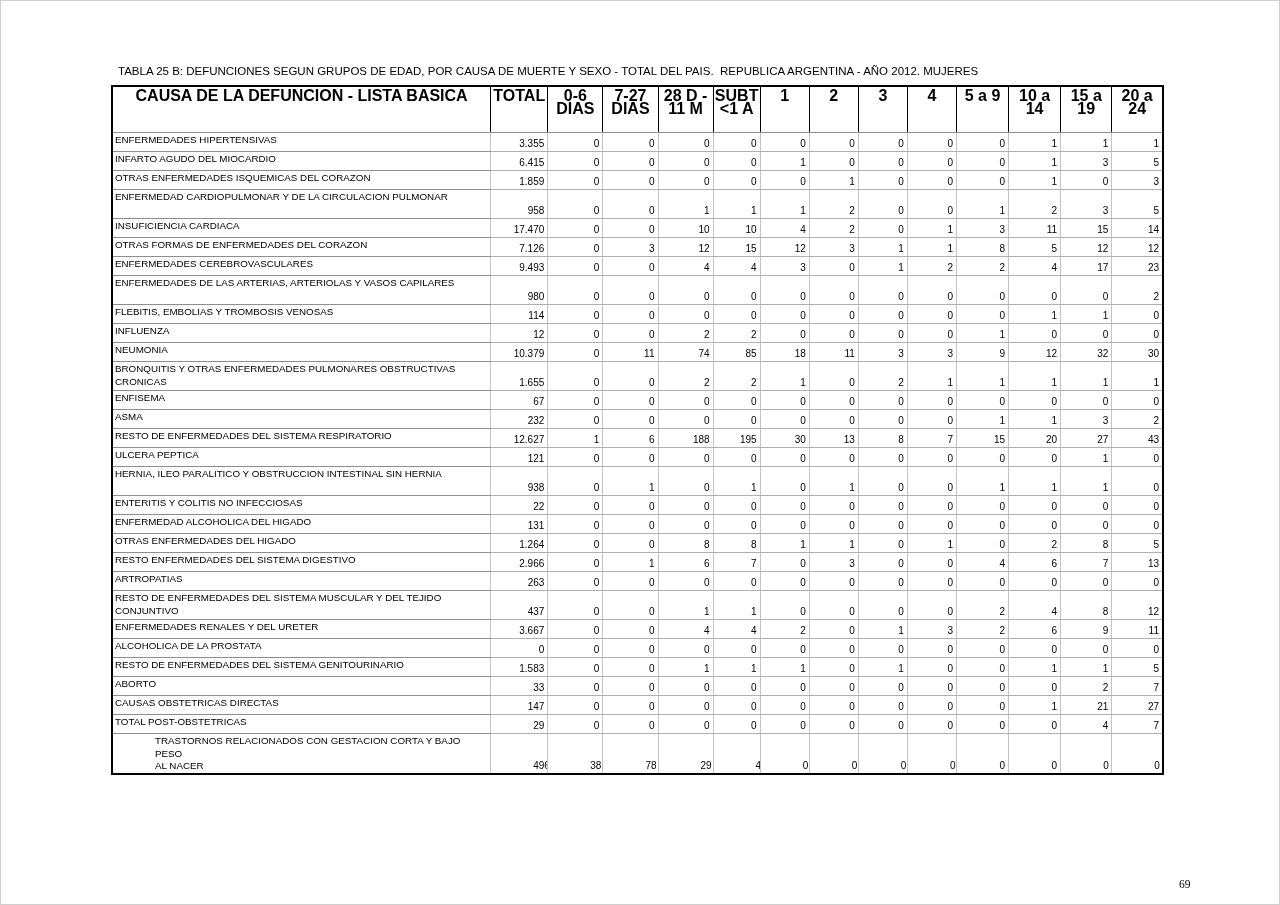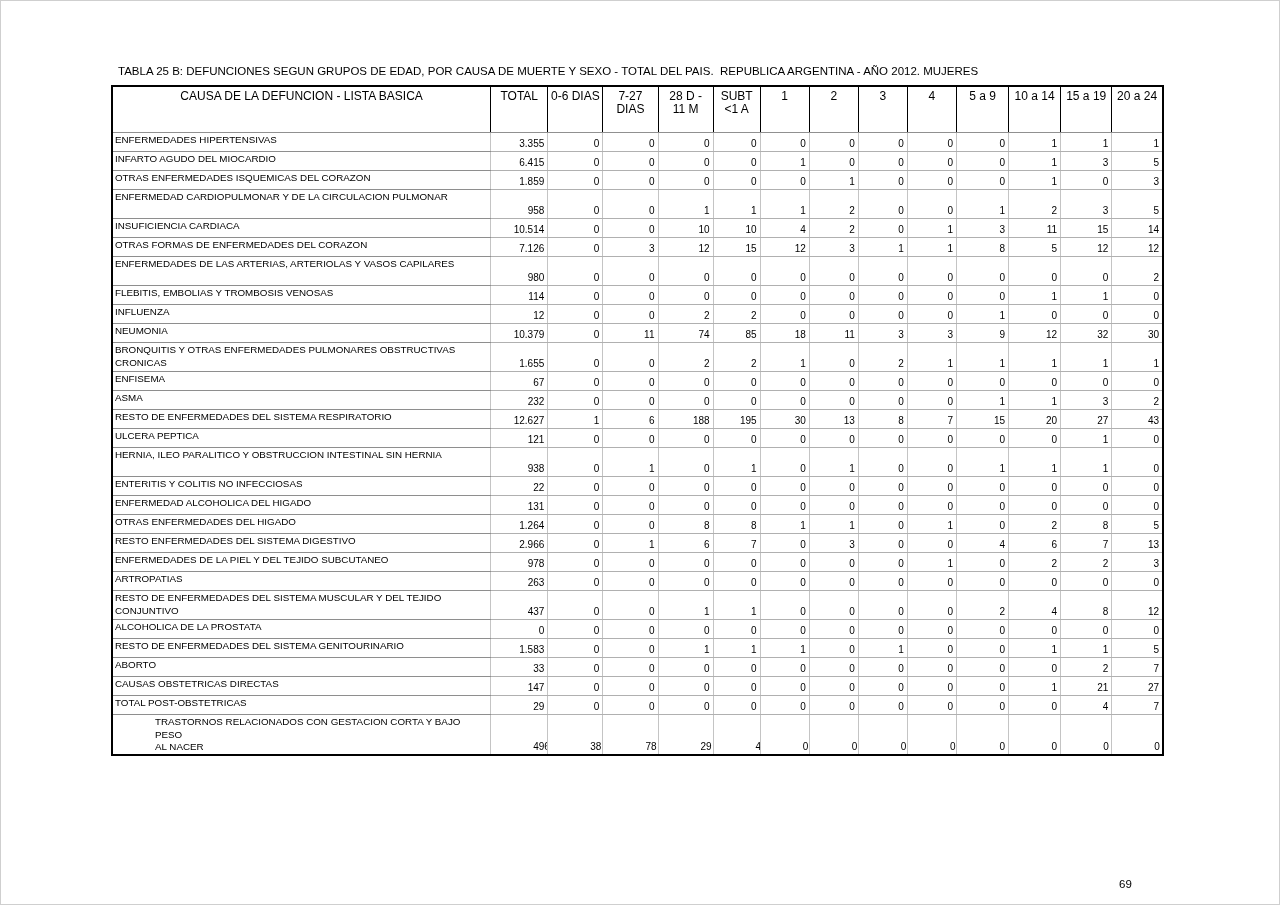--- a/index.html
+++ b/index.html
@@ -35,22 +35,22 @@
   col.c5{width:47px;}
   col.c6,col.c7,col.c8,col.c9{width:49px;}
   col.c10,col.c11{width:52px;}
   col.c12,col.c13{width:51px;}
   thead th{
     border-left:1px solid #000;
     border-bottom:1px solid #909090;
     height:42px;
     vertical-align:top;
     text-align:center;
-    font-weight:normal;
-    font-size:12px;
+    font-weight:bold;
+    font-size:16px;
     line-height:12.5px;
     padding:3px 1px 0 1px;
     white-space:pre-line;
   }
   thead th:first-child{border-left:none;}
   tbody td{
     border-left:1px solid #c4c4c4;
     border-bottom:1px solid #b0b0b0;
     height:16px;
     overflow:hidden;
@@ -69,22 +69,23 @@
   }
   td.num{
     vertical-align:bottom;
     text-align:right;
     padding:0 3px 2px 0;
     line-height:11px;
   }
   tbody tr:last-child td{border-bottom:none;padding-left:42px;}
   .page-number{
     position:absolute;
-    left:1118px;top:877px;
+    left:1178px;top:877px;
     font-size:11.5px;
+    font-family:Liberation Serif, serif;
   }
 </style>
 </head>
 <body>
 
 <div class="canvas">
   <div class="doc-title">TABLA 25 B: DEFUNCIONES SEGUN GRUPOS DE EDAD, POR CAUSA DE MUERTE Y SEXO - TOTAL DEL PAIS.  REPUBLICA ARGENTINA - AÑO 2012. MUJERES</div>
 
   <table class="stats">
     <colgroup>
@@ -184,21 +185,21 @@
           <td class="num">2</td>
           <td class="num">0</td>
           <td class="num">0</td>
           <td class="num">1</td>
           <td class="num">2</td>
           <td class="num">3</td>
           <td class="num">5</td>
         </tr>
         <tr>
           <td class="cause">INSUFICIENCIA CARDIACA</td>
-          <td class="num">10.514</td>
+          <td class="num">17.470</td>
           <td class="num">0</td>
           <td class="num">0</td>
           <td class="num">10</td>
           <td class="num">10</td>
           <td class="num">4</td>
           <td class="num">2</td>
           <td class="num">0</td>
           <td class="num">1</td>
           <td class="num">3</td>
           <td class="num">11</td>
@@ -213,20 +214,36 @@
           <td class="num">12</td>
           <td class="num">15</td>
           <td class="num">12</td>
           <td class="num">3</td>
           <td class="num">1</td>
           <td class="num">1</td>
           <td class="num">8</td>
           <td class="num">5</td>
           <td class="num">12</td>
           <td class="num">12</td>
+        </tr>
+        <tr>
+          <td class="cause">ENFERMEDADES CEREBROVASCULARES</td>
+          <td class="num">9.493</td>
+          <td class="num">0</td>
+          <td class="num">0</td>
+          <td class="num">4</td>
+          <td class="num">4</td>
+          <td class="num">3</td>
+          <td class="num">0</td>
+          <td class="num">1</td>
+          <td class="num">2</td>
+          <td class="num">2</td>
+          <td class="num">4</td>
+          <td class="num">17</td>
+          <td class="num">23</td>
         </tr>
         <tr class="tall">
           <td class="cause">ENFERMEDADES DE LAS ARTERIAS, ARTERIOLAS Y VASOS CAPILARES</td>
           <td class="num">980</td>
           <td class="num">0</td>
           <td class="num">0</td>
           <td class="num">0</td>
           <td class="num">0</td>
           <td class="num">0</td>
           <td class="num">0</td>
@@ -440,36 +457,20 @@
           <td class="num">0</td>
           <td class="num">3</td>
           <td class="num">0</td>
           <td class="num">0</td>
           <td class="num">4</td>
           <td class="num">6</td>
           <td class="num">7</td>
           <td class="num">13</td>
         </tr>
         <tr>
-          <td class="cause">ENFERMEDADES DE LA PIEL Y DEL TEJIDO SUBCUTANEO</td>
-          <td class="num">978</td>
-          <td class="num">0</td>
-          <td class="num">0</td>
-          <td class="num">0</td>
-          <td class="num">0</td>
-          <td class="num">0</td>
-          <td class="num">0</td>
-          <td class="num">0</td>
-          <td class="num">1</td>
-          <td class="num">0</td>
-          <td class="num">2</td>
-          <td class="num">2</td>
-          <td class="num">3</td>
-        </tr>
-        <tr>
           <td class="cause">ARTROPATIAS</td>
           <td class="num">263</td>
           <td class="num">0</td>
           <td class="num">0</td>
           <td class="num">0</td>
           <td class="num">0</td>
           <td class="num">0</td>
           <td class="num">0</td>
           <td class="num">0</td>
           <td class="num">0</td>
@@ -487,20 +488,36 @@
           <td class="num">1</td>
           <td class="num">1</td>
           <td class="num">0</td>
           <td class="num">0</td>
           <td class="num">0</td>
           <td class="num">0</td>
           <td class="num">2</td>
           <td class="num">4</td>
           <td class="num">8</td>
           <td class="num">12</td>
+        </tr>
+        <tr>
+          <td class="cause">ENFERMEDADES RENALES Y DEL URETER</td>
+          <td class="num">3.667</td>
+          <td class="num">0</td>
+          <td class="num">0</td>
+          <td class="num">4</td>
+          <td class="num">4</td>
+          <td class="num">2</td>
+          <td class="num">0</td>
+          <td class="num">1</td>
+          <td class="num">3</td>
+          <td class="num">2</td>
+          <td class="num">6</td>
+          <td class="num">9</td>
+          <td class="num">11</td>
         </tr>
         <tr>
           <td class="cause">ALCOHOLICA DE LA PROSTATA</td>
           <td class="num">0</td>
           <td class="num">0</td>
           <td class="num">0</td>
           <td class="num">0</td>
           <td class="num">0</td>
           <td class="num">0</td>
           <td class="num">0</td>

